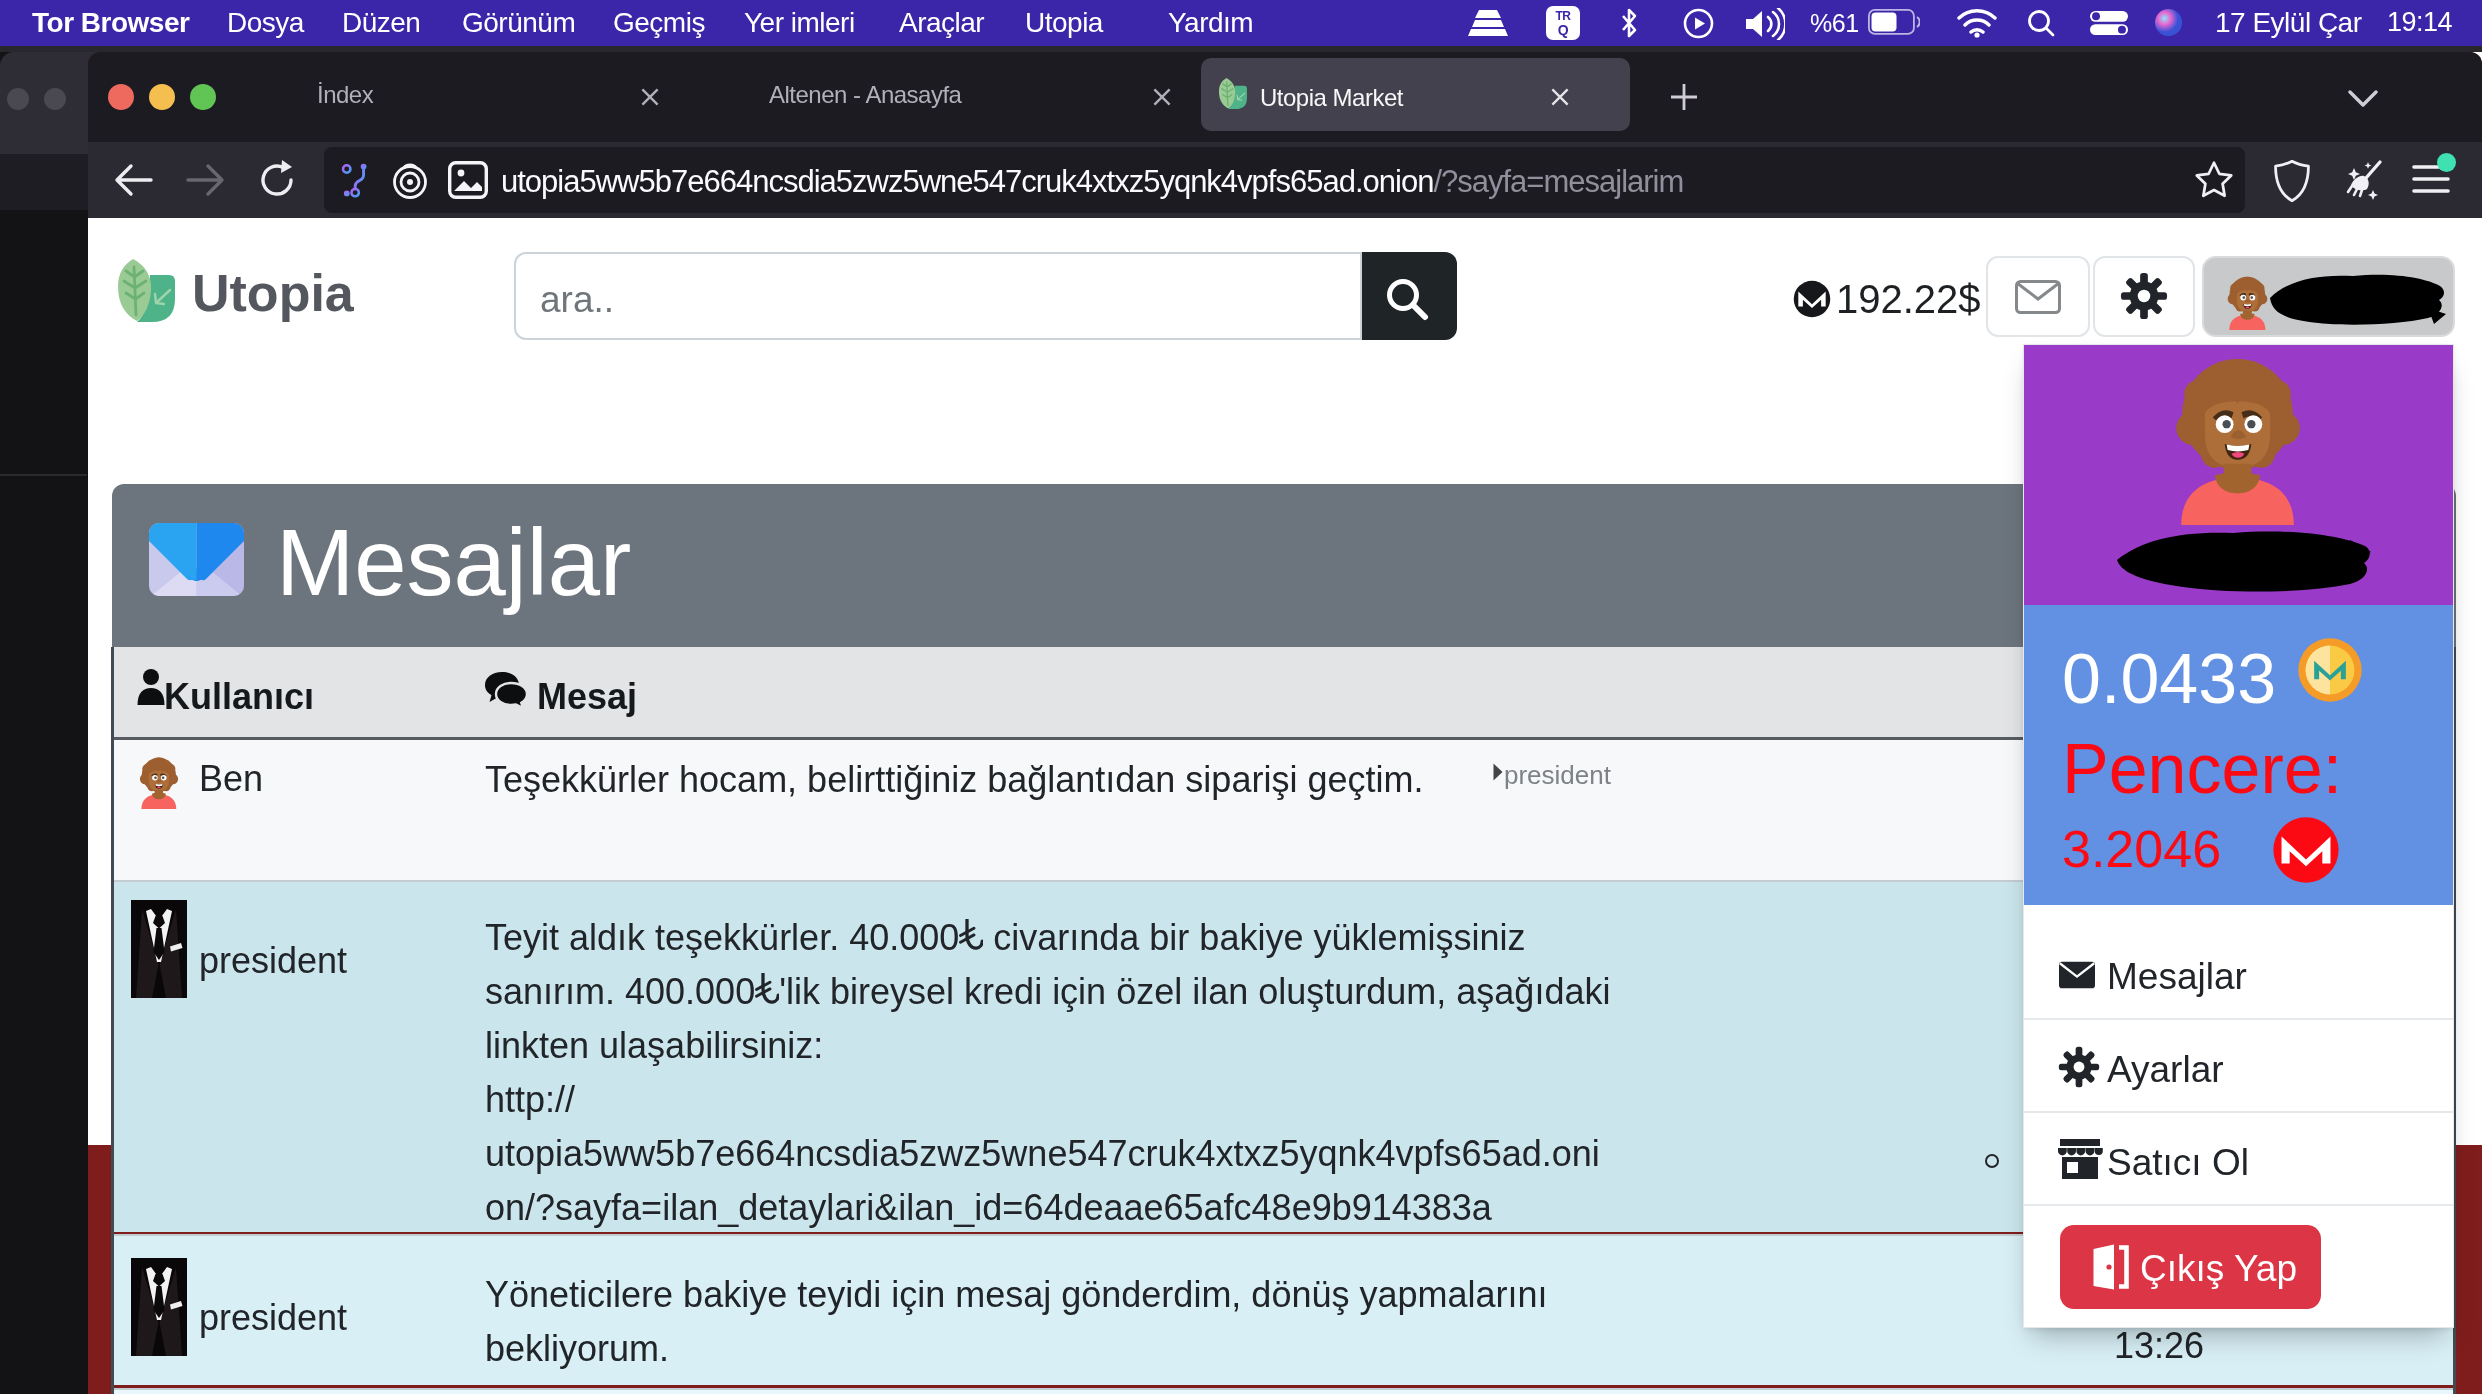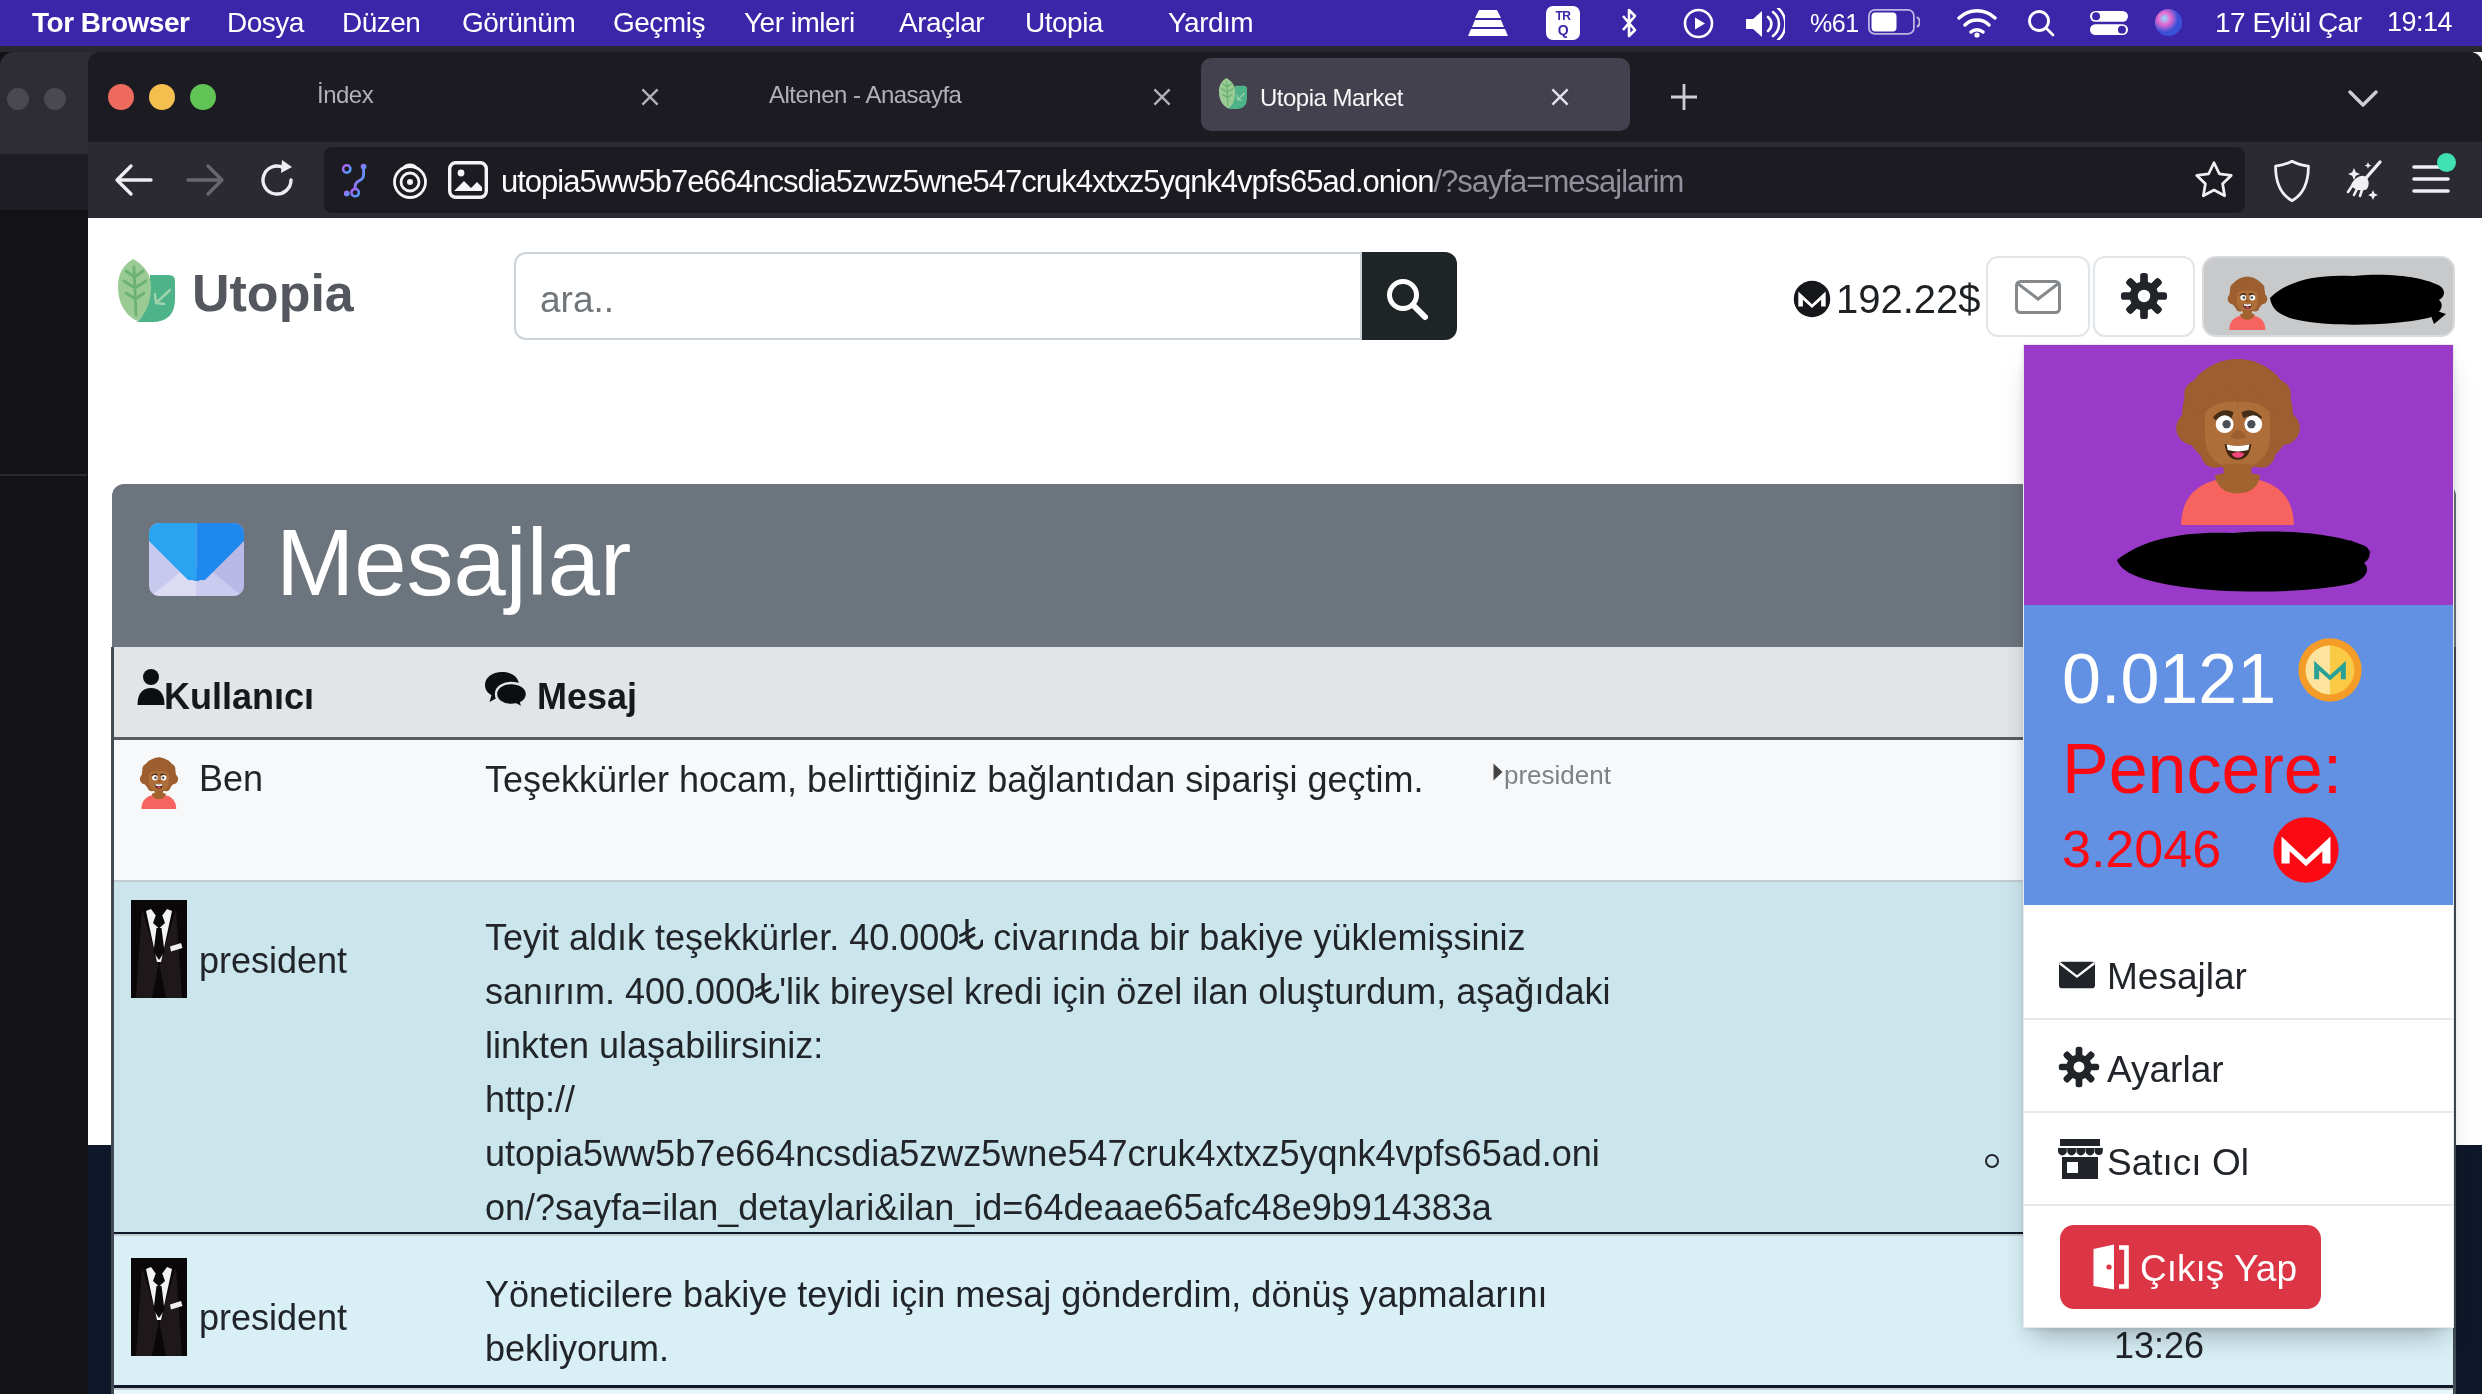--- a/index.html
+++ b/index.html
@@ -78,21 +78,21 @@
 </div>
 
 <div class="abs" style="left:0;top:46px;width:88px;height:1348px;background:#131316;"></div>
 <div class="abs" style="left:0;top:46px;width:2482px;height:6px;background:#28272e;"></div>
 <div class="abs" style="left:0;top:52px;width:110px;height:102px;background:#2e2d35;border-top-left-radius:14px;"></div>
 <div class="abs" style="left:7px;top:88px;width:22px;height:22px;border-radius:50%;background:#4a4952;"></div>
 <div class="abs" style="left:44px;top:88px;width:22px;height:22px;border-radius:50%;background:#4a4952;"></div>
 <div class="abs" style="left:0;top:154px;width:88px;height:56px;background:#1e1d23;"></div>
 <div class="abs" style="left:0;top:474px;width:87px;height:2px;background:#2b2b2e;"></div>
 
-<div class="abs" id="window" style="left:88px;top:52px;width:2394px;height:1342px;background:#0f172a;border-radius:12px 12px 0 0;overflow:hidden;">
+<div class="abs" id="window" style="left:88px;top:52px;width:2394px;height:1342px;background:#7f1d1d;border-radius:12px 12px 0 0;overflow:hidden;">
 
   <div class="abs" style="left:0;top:0;width:2394px;height:90px;background:#1c1b22;"></div>
   <div class="abs" style="left:20px;top:32px;width:26px;height:26px;border-radius:50%;background:#ee6a5f;"></div>
   <div class="abs" style="left:61px;top:32px;width:26px;height:26px;border-radius:50%;background:#f5bf50;"></div>
   <div class="abs" style="left:102px;top:32px;width:26px;height:26px;border-radius:50%;background:#61c555;"></div>
   <div id="tabs">
     <span class="abs" style="left:229px;top:29px;font-size:24px;letter-spacing:-0.5px;color:#b2afba;">İndex</span>
     <svg class="abs" style="left:551px;top:34px;" width="22" height="22" viewBox="0 0 26 26">
         <path d="M4 4 L22 22 M22 4 L4 22" stroke="#b2afba" stroke-width="2.8"></path>
       </svg>
@@ -305,21 +305,21 @@
 <div class="abs" id="panel" style="left:2024px;top:345px;width:429px;height:982px;background:#fff;outline:1px solid #e6e9ec;box-shadow:0 16px 26px -8px rgba(0,0,0,0.28), 0 2px 6px rgba(0,0,0,0.10);">
   <div class="abs" style="left:0;top:0;width:429px;height:260px;background:#9a3ac8;"></div>
   <svg class="abs" style="left:147px;top:12px;" width="134" height="168" viewBox="0 0 135 170">
       <use href="#afro"></use>
     </svg>
   <svg class="abs" style="left:91px;top:182px;" width="259" height="67" viewBox="0 0 259 67">
     <path d="M2 33 C28 12 68 4 118 6 C178 1 228 9 250 19 C257 23 256 32 249 36 C256 42 251 53 235 57 C190 66 118 67 68 60 C34 55 7 48 2 33 Z" fill="#000"></path>
     <path d="M235 13 L256 25 L236 33 Z" fill="#000"></path>
   </svg>
   <div class="abs" style="left:0;top:260px;width:429px;height:300px;background:#6290e3;"></div>
-  <span class="abs" style="left:38px;top:294px;font-size:70px;color:#fff;">0.0121</span>
+  <span class="abs" style="left:38px;top:294px;font-size:70px;color:#fff;">0.0433</span>
   <svg class="abs" style="left:273px;top:292px;" width="66" height="66" viewBox="0 0 100 100">
     <circle cx="50" cy="50" r="48" fill="#f59c28"></circle>
     <circle cx="50" cy="50" r="37" fill="#fbca45"></circle>
     <path d="M50 13 A37 37 0 0 0 50 87 Z" fill="#fde49e"></path>
     <path d="M26 64 L26 36 L50 58 L74 36 L74 64 L66.5 64 L66.5 51 L50 66 L33.5 51 L33.5 64 Z" fill="#2aa197"></path>
   </svg>
   <span class="abs" style="left:38px;top:384px;font-size:70px;color:#fb0a14;">Pencere:</span>
   <span class="abs" style="left:38px;top:474px;font-size:52px;color:#fb0a14;">3.2046</span>
   <svg class="abs" style="left:248px;top:471px;" width="68" height="68" viewBox="0 0 100 100">
     <circle cx="50" cy="50" r="48" fill="#fb0a14"></circle>

